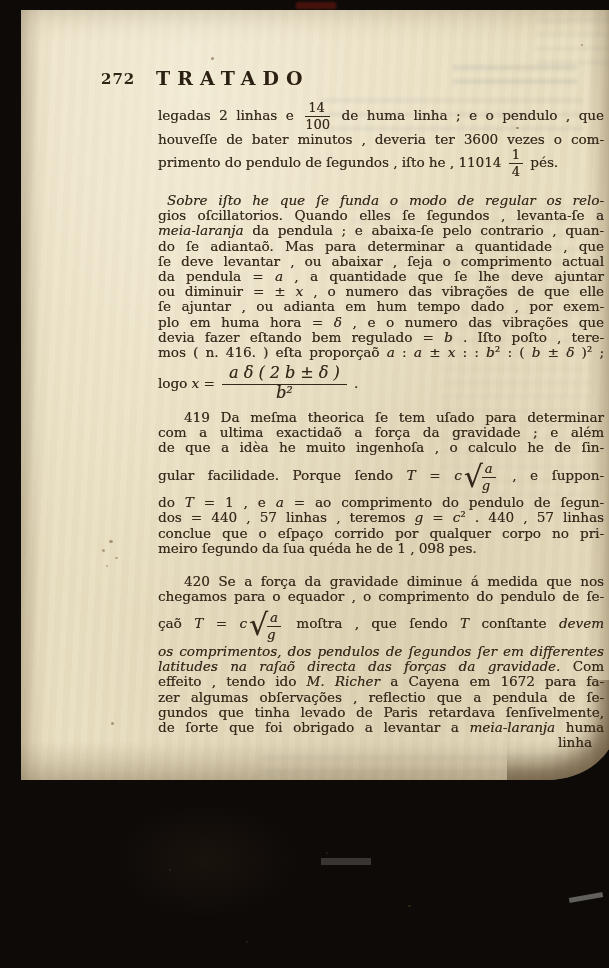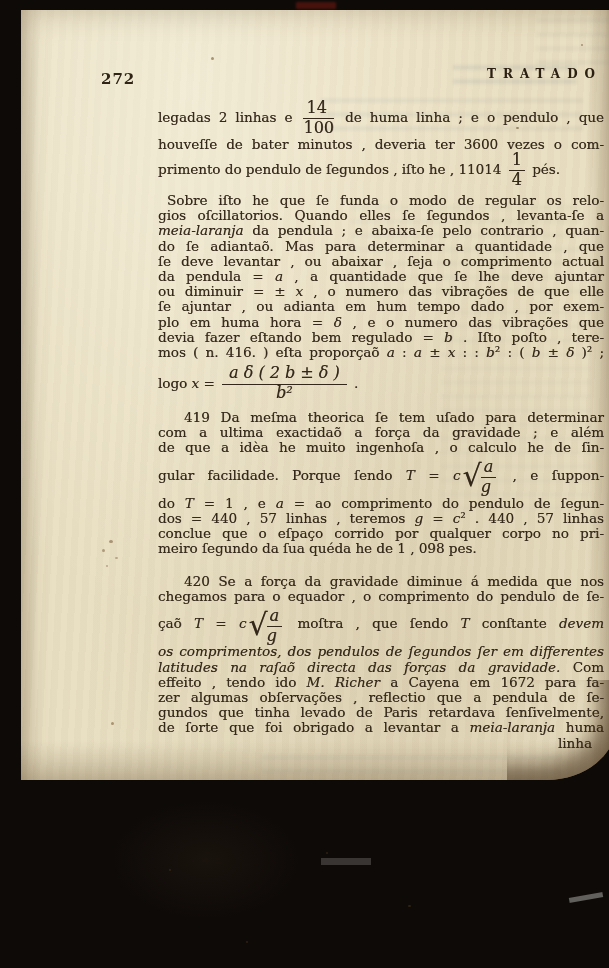--- a/index.html
+++ b/index.html
@@ -16,40 +16,40 @@
       repeating-linear-gradient(93deg, rgba(120,100,60,.035) 0 7px, rgba(120,100,60,0) 7px 13px),
       #e9dfc2;
     border-bottom-right-radius:70px 58px;
     box-shadow:inset 0 0 30px rgba(92,70,40,.28);}
   .curl{position:absolute;right:0;bottom:0;width:110px;height:100px;
     border-bottom-right-radius:70px 58px;
     box-shadow:inset -16px -14px 20px rgba(60,40,18,.50);}
   
   .pagenum{position:absolute;left:80px;top:60px;font-size:15px;font-weight:700;
     letter-spacing:1px;color:#2f2415;}
-  .htitle{position:absolute;left:135px;top:57px;width:446px;text-align:right;
-    font-size:12px;font-weight:700;letter-spacing:7px;color:#2c2013;}
+  .htitle{position:absolute;left:135px;top:57px;width:446px;text-align:left;
+    font-size:19px;font-weight:700;letter-spacing:7px;color:#2c2013;}
   
   .textcol{position:absolute;left:137px;top:90px;width:446px;height:680px;color:#34281a;}
   .blk{position:absolute;left:0;right:0;}
   .blk-a{top:0;} .blk-b{top:93px;} .blk-c{top:310px;} .blk-d{top:474px;}
   .line{line-height:15.2px;font-size:13.5px;text-align:justify;text-align-last:justify;
     text-justify:inter-word;white-space:normal;
     text-shadow:0.3px 0.3px 0.4px rgba(51,39,25,.55);}
   .line.noj{text-align-last:auto;}
-  .line.ind1{text-indent:9px;}
+  .line.ind1{text-indent:9px;font-style:italic;}
   .line.ind2{text-indent:26px;}
   .line.tfrac{line-height:30px;}
   .line.bfrac{line-height:46px;}
   .line.tsqrt{line-height:38px;}
   .line.catch{text-align:center;text-align-last:right;padding-right:12px;}
   .it{font-style:italic;}
   
   .frac{display:inline-block;vertical-align:middle;text-align:center;line-height:1.05;
-    font-size:16px;margin:0 3px;}
+    font-size:13px;margin:0 3px;}
   .fn{display:block;border-bottom:1px solid #34281a;padding:0 3px 1px;}
   .fd{display:block;padding-top:1px;}
   .frac.big{font-size:16px;margin:0 3px;}
   .frac.big .fn,.frac.big .fd{font-style:italic;padding:0 7px 2px;}
   .sqrt{display:inline-block;vertical-align:middle;white-space:nowrap;margin:0 2px;}
   .rad{display:inline-block;vertical-align:middle;font-size:30px;line-height:1;
     transform:translateY(-1px);margin-right:-2px;}
   .sqrt .frac{font-style:italic;margin:0 1px;}
   
   .ghost{position:absolute;filter:blur(1.8px);

